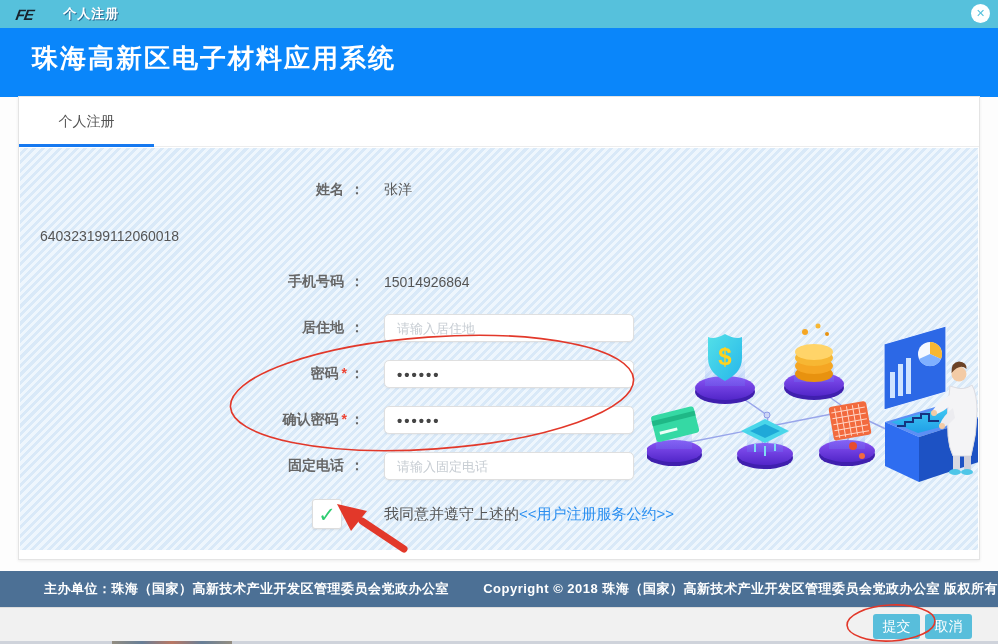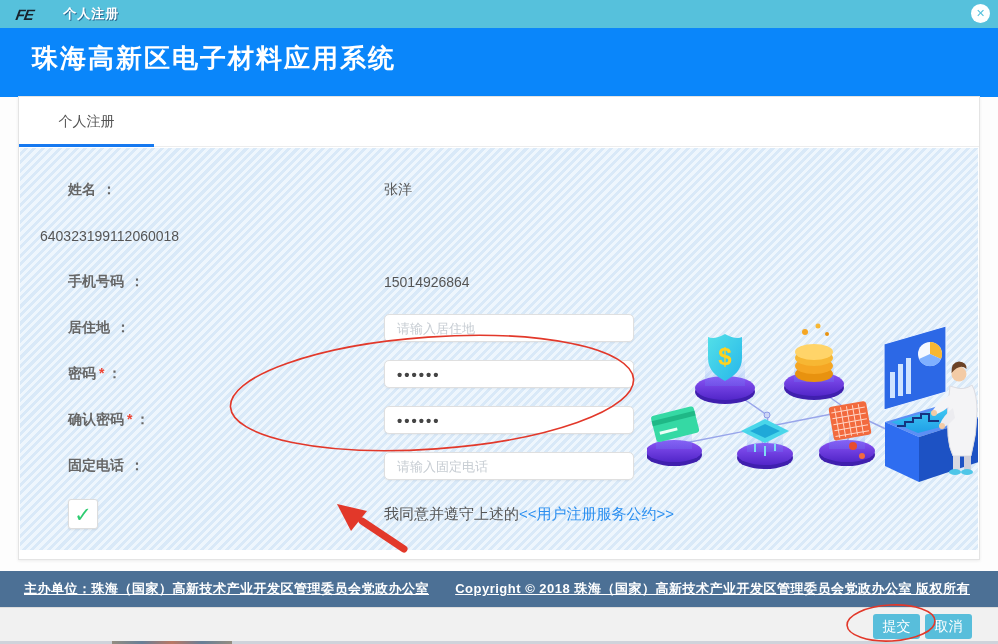--- a/index.html
+++ b/index.html
@@ -28,21 +28,21 @@
     background:#fff; border:1px solid #e4e4e4; box-shadow:0 1px 3px rgba(0,0,0,.07); }
   .tabbar { position:relative; height:50px; border-bottom:1px solid #ededed; background:#fff; }
   .tab { position:absolute; left:0; top:0; width:135px; height:50px; line-height:48px;
     text-align:center; font-size:14px; color:#555; border-bottom:3px solid #1679f0; cursor:pointer; }
 
   .form-area { position:absolute; left:1px; right:1px; top:51px; bottom:9px;
     background:repeating-linear-gradient(135deg,#eef6fd 0px,#eef6fd 3px,#d9e9f8 3px,#d9e9f8 6px);
     overflow:hidden; }
   .form-rows { padding-top:28px; position:relative; z-index:2; }
   .row { display:flex; align-items:center; height:28px; margin-bottom:18px; }
-  .row-label { width:344px; font-size:14px; font-weight:bold; color:#666; white-space:nowrap;padding-left:48px; }
+  .row-label { width:344px; text-align:right; font-size:14px; font-weight:bold; color:#666; white-space:nowrap;padding-left:48px; }
   .star { color:#e43; margin:0 3px; font-weight:bold; }
   .row-value { margin-left:20px; font-size:14px; color:#555; display:flex; align-items:center; }
   .txt-input { width:250px; height:28px; border:1px solid #dfdfdf; border-radius:5px;
     padding:0 12px; font-size:13px; color:#a16207; background:#fff;
     box-shadow:0 1px 2px rgba(0,0,0,.05); outline:none;
     font-family:"Liberation Sans","DejaVu Sans",sans-serif; }
   .txt-input::placeholder { color:#c7cdd3; }
   .pwd { font-size:15px; letter-spacing:2px; font-weight:bold; color:#444; }
 
   .agreement-row { height:32px; }
@@ -52,22 +52,22 @@
   .check-glyph { color:#2ecc71; font-size:21px; font-weight:bold; line-height:1; }
   .agree-text { font-size:15px; color:#555; }
   .agree-link { font-size:15px; color:#2b8ff0; cursor:pointer; }
 
   .illustration { position:absolute; left:627px; top:168px; width:333px; height:195px; z-index:1; }
 
   
   .footer { position:absolute; left:0; top:571px; width:998px; height:36px; background:#4c7095;
     color:#fff; display:flex; align-items:center; justify-content:space-between;
     font-size:13px; font-weight:bold; }
-  .footer-left { padding-left:24px; letter-spacing:.5px;text-decoration:underline; }
-  .footer-right { padding-right:28px; letter-spacing:.5px;text-decoration:underline; }
+  .footer-left { padding-left:44px; letter-spacing:.5px; }
+  .footer-right { letter-spacing:.5px; }
 
   
   .bottombar { position:absolute; left:0; top:607px; width:998px; height:34px;
     background:#f1f1f1; border-top:1px solid #ddd; }
   .btn { position:absolute; top:6px; width:47px; height:25px; background:#58bedb;
     border:none; border-radius:3px; color:#fff; font-size:14px; line-height:25px;
     text-align:center; cursor:pointer; font-family:"Liberation Sans","DejaVu Sans",sans-serif; }
   .btn-submit { right:78px; }
   .btn-cancel { right:26px; }
   .bottomedge { position:absolute; left:0; top:641px; width:998px; height:3px; background:#cfd3db; }

